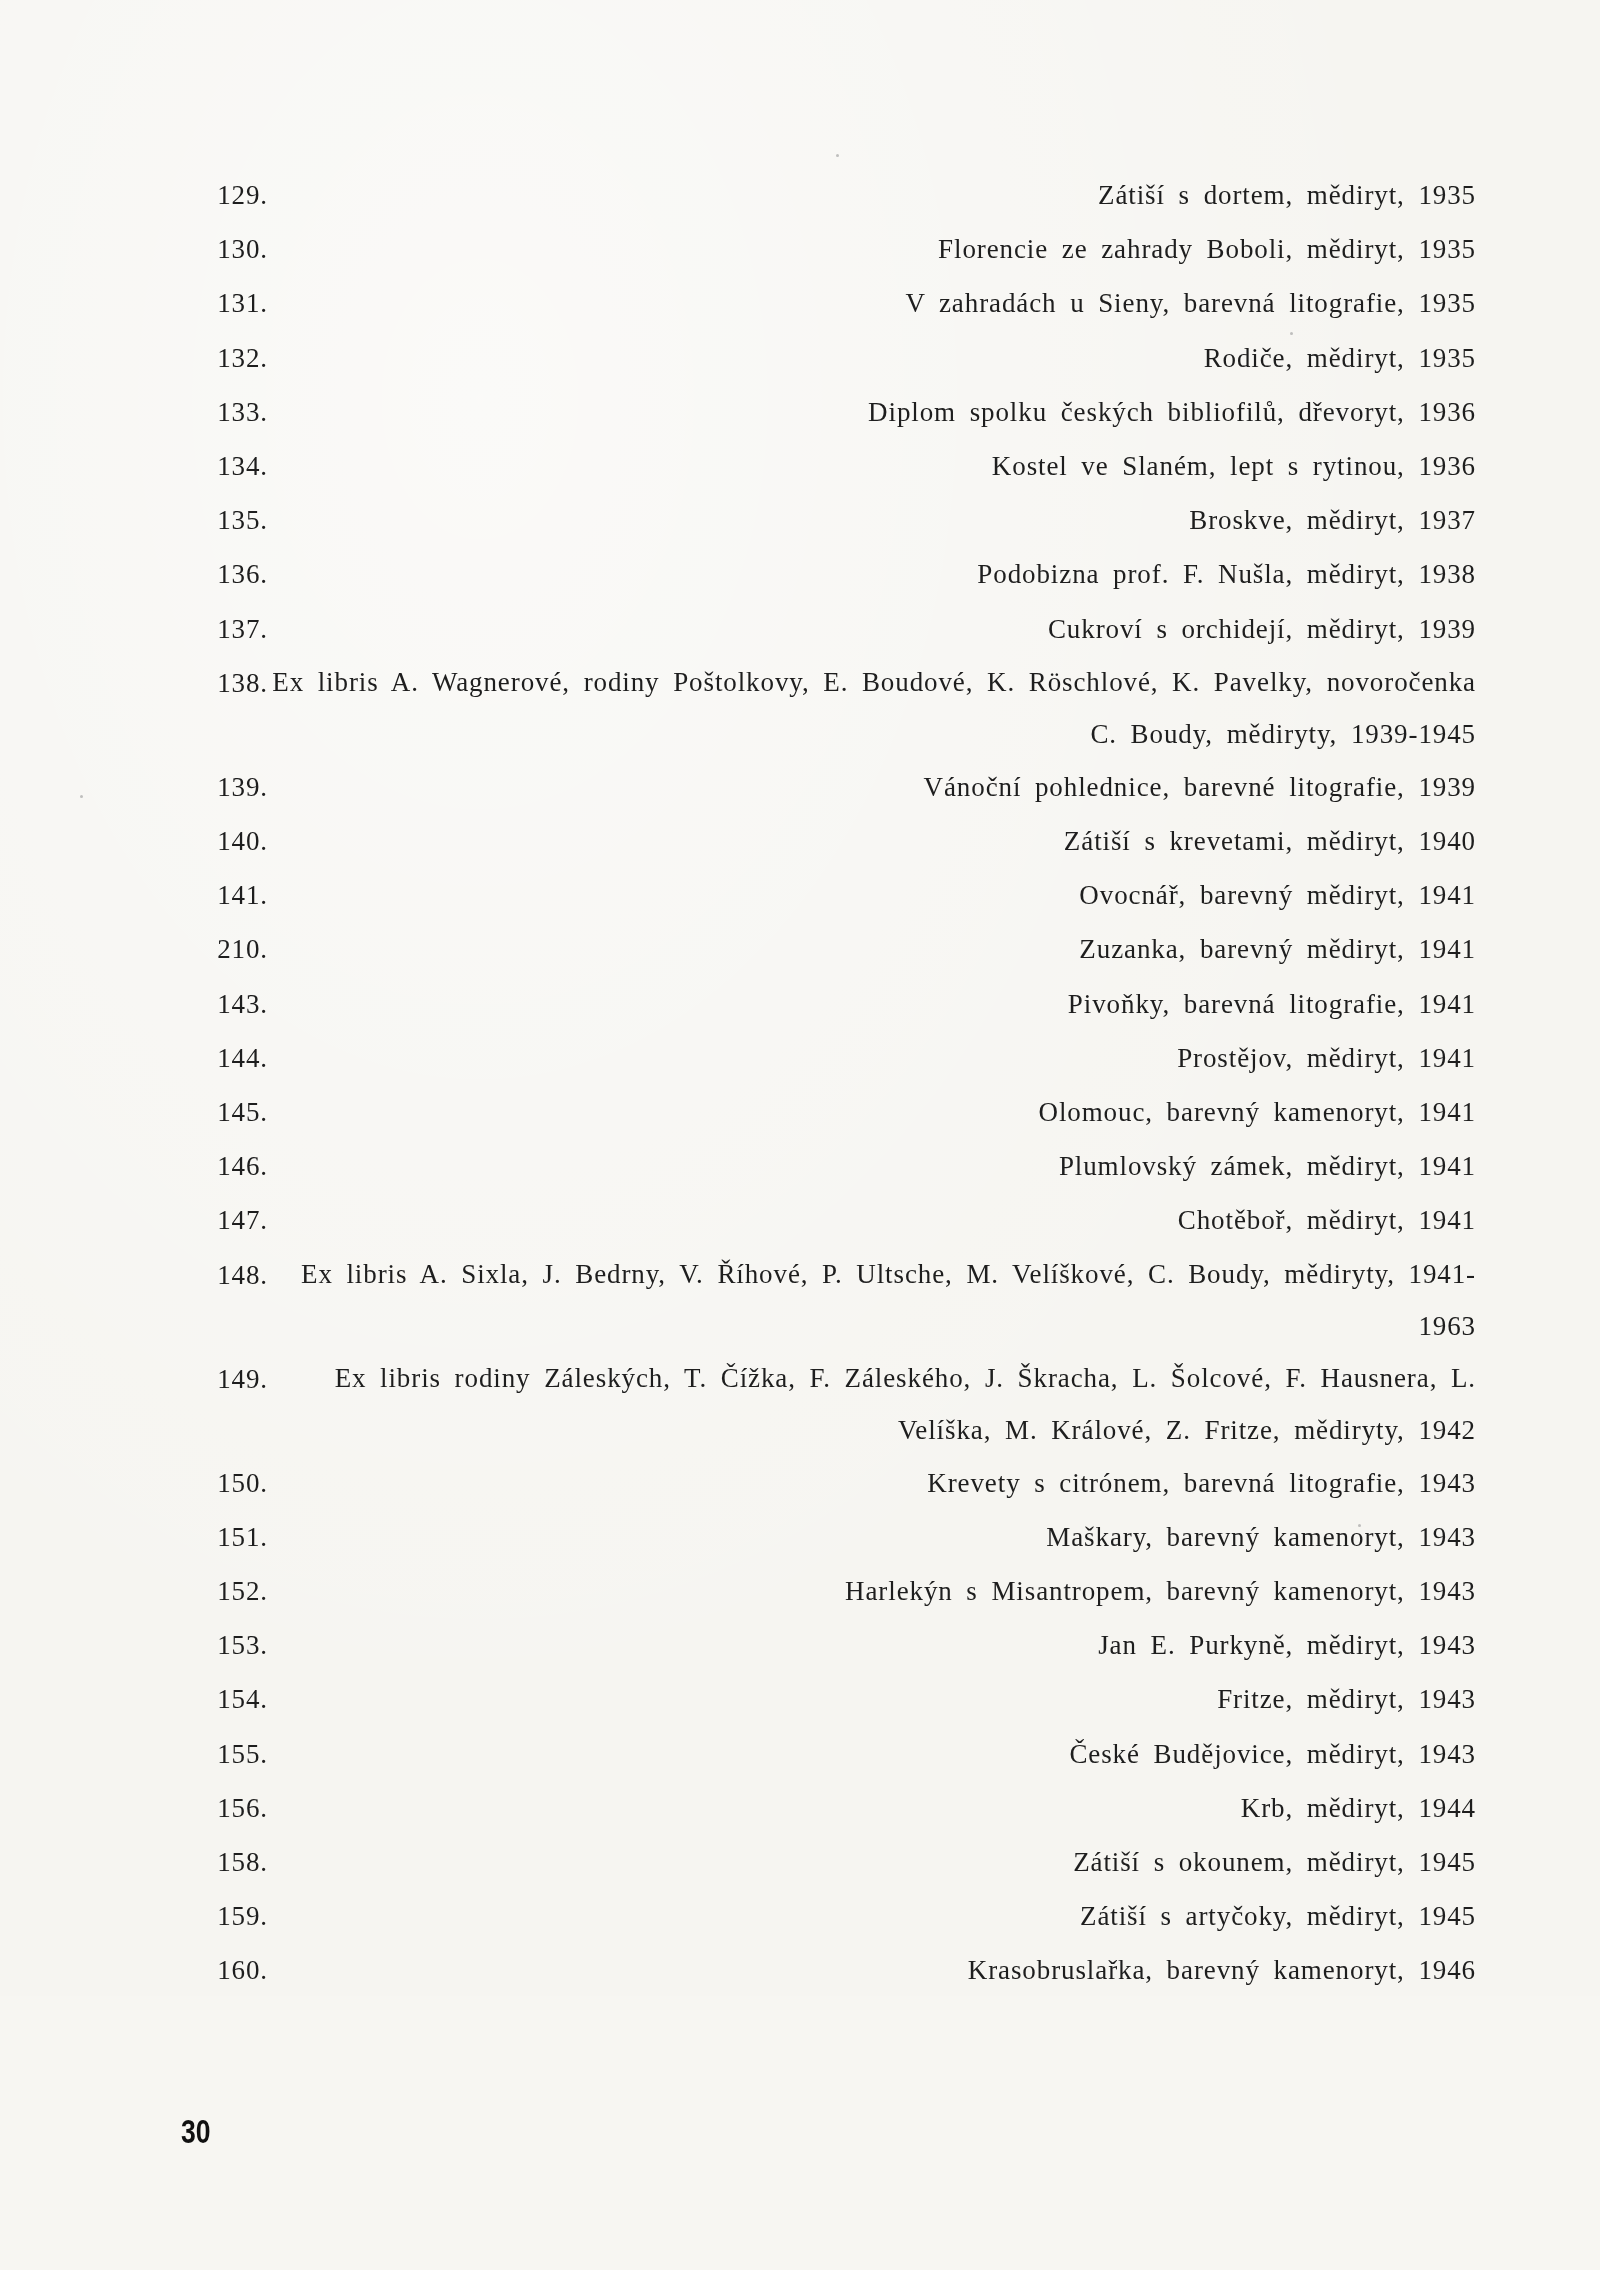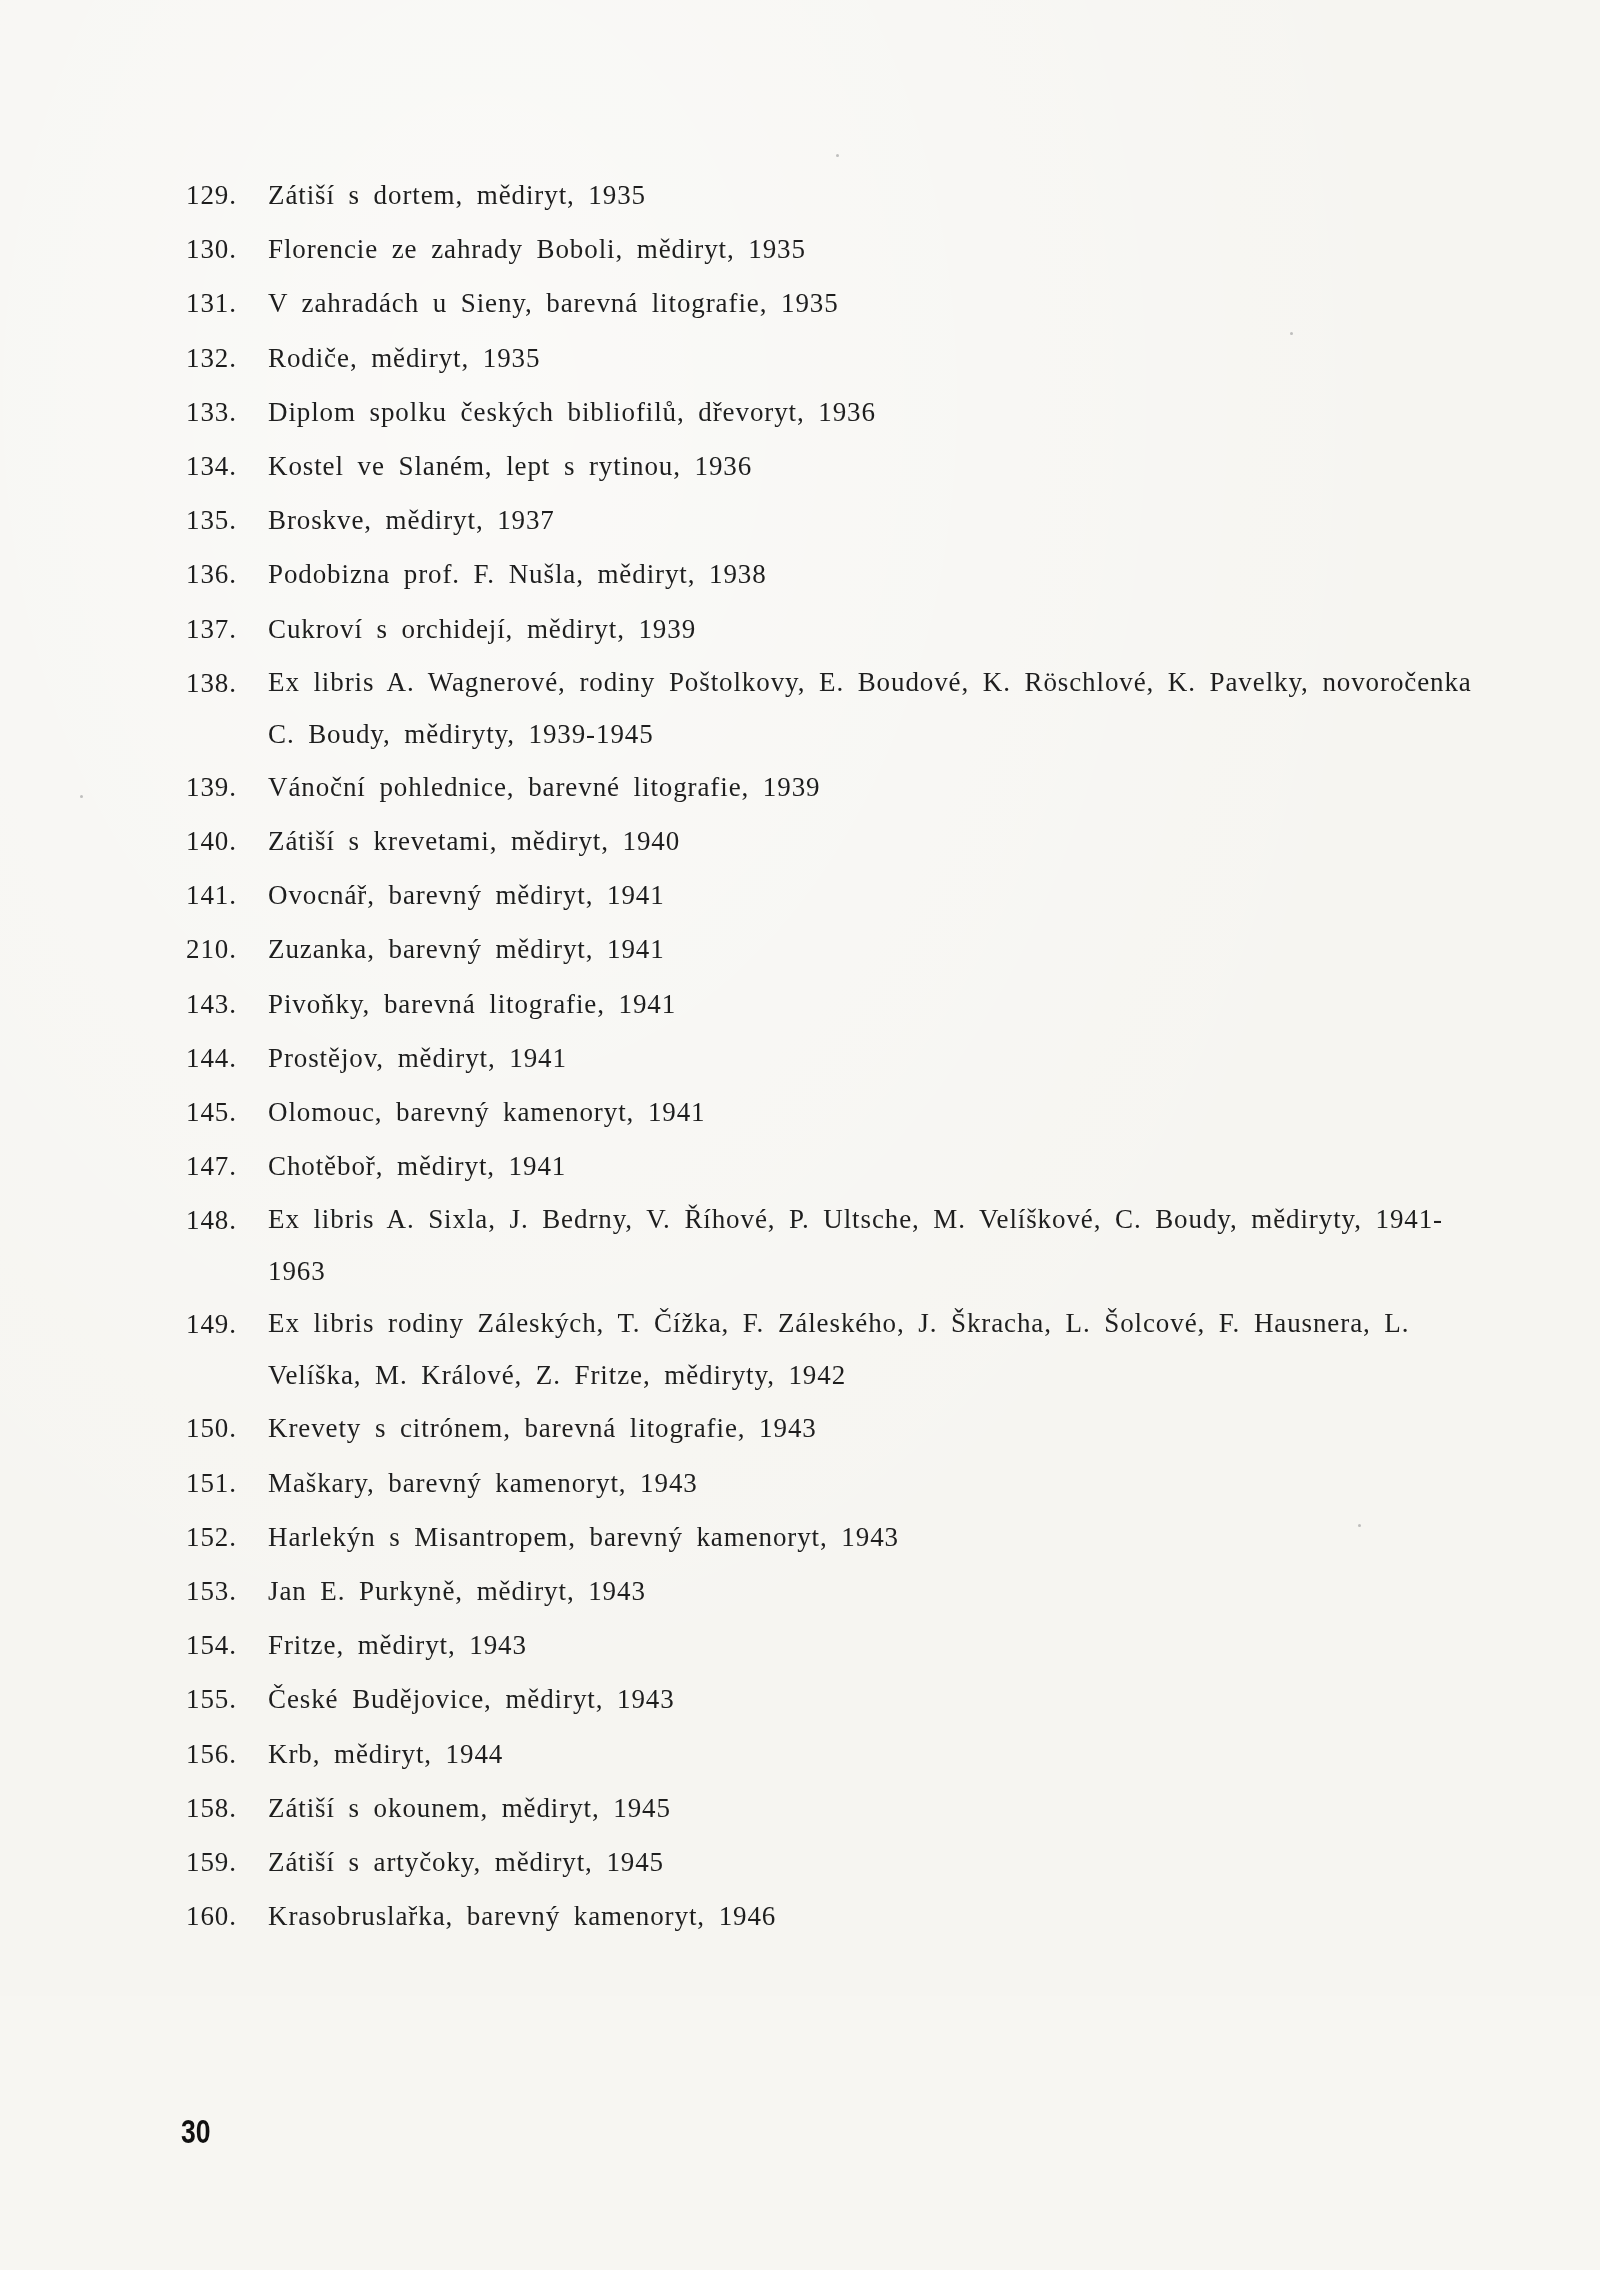--- a/index.html
+++ b/index.html
@@ -12,20 +12,21 @@
       font-family: "Liberation Serif", "DejaVu Serif", serif;
       color: #1e1e1e;
     }
     .page {
       position: absolute;
       left: 0; top: 0;
       width: 1600px; height: 1996px;
       background:
         radial-gradient(ellipse at 30% 20%, rgba(255,255,255,0.5), rgba(0,0,0,0) 60%),
         #f6f5f1;
+      text-align: right;
     }
     .list {
       position: absolute;
       left: 186px;
       top: 168px;
       width: 1290px;
     }
     .entry {
       display: flex;
       font-size: 27px;
@@ -136,20 +137,24 @@
   </div>
       <div class="entry">
     <span class="num">144.</span>
     <span class="body"><span class="title">Prostějov, </span><span class="tech">mědiryt</span><span class="year">, 1941</span></span>
   </div>
       <div class="entry">
     <span class="num">145.</span>
     <span class="body"><span class="title">Olomouc, </span><span class="tech">barevný kamenoryt</span><span class="year">, 1941</span></span>
   </div>
       <div class="entry">
+    <span class="num">146.</span>
+    <span class="body"><span class="title">Plumlovský zámek, </span><span class="tech">mědiryt</span><span class="year">, 1941</span></span>
+  </div>
+      <div class="entry">
     <span class="num">147.</span>
     <span class="body"><span class="title">Chotěboř, </span><span class="tech">mědiryt</span><span class="year">, 1941</span></span>
   </div>
       <div class="entry wrap">
     <span class="num">148.</span>
     <span class="body"><span class="title">Ex libris A. Sixla, J. Bedrny, V. Říhové, P. Ultsche, M. Velíškové, C. Boudy, </span><span class="tech">mědiryty</span><span class="year">, 1941-1963</span></span>
   </div>
       <div class="entry wrap">
     <span class="num">149.</span>
     <span class="body"><span class="title">Ex libris rodiny Záleských, T. Čížka, F. Záleského, J. Škracha, L. Šolcové, F. Hausnera, L. Velíška, M. Králové, Z. Fritze, </span><span class="tech">mědiryty</span><span class="year">, 1942</span></span>

